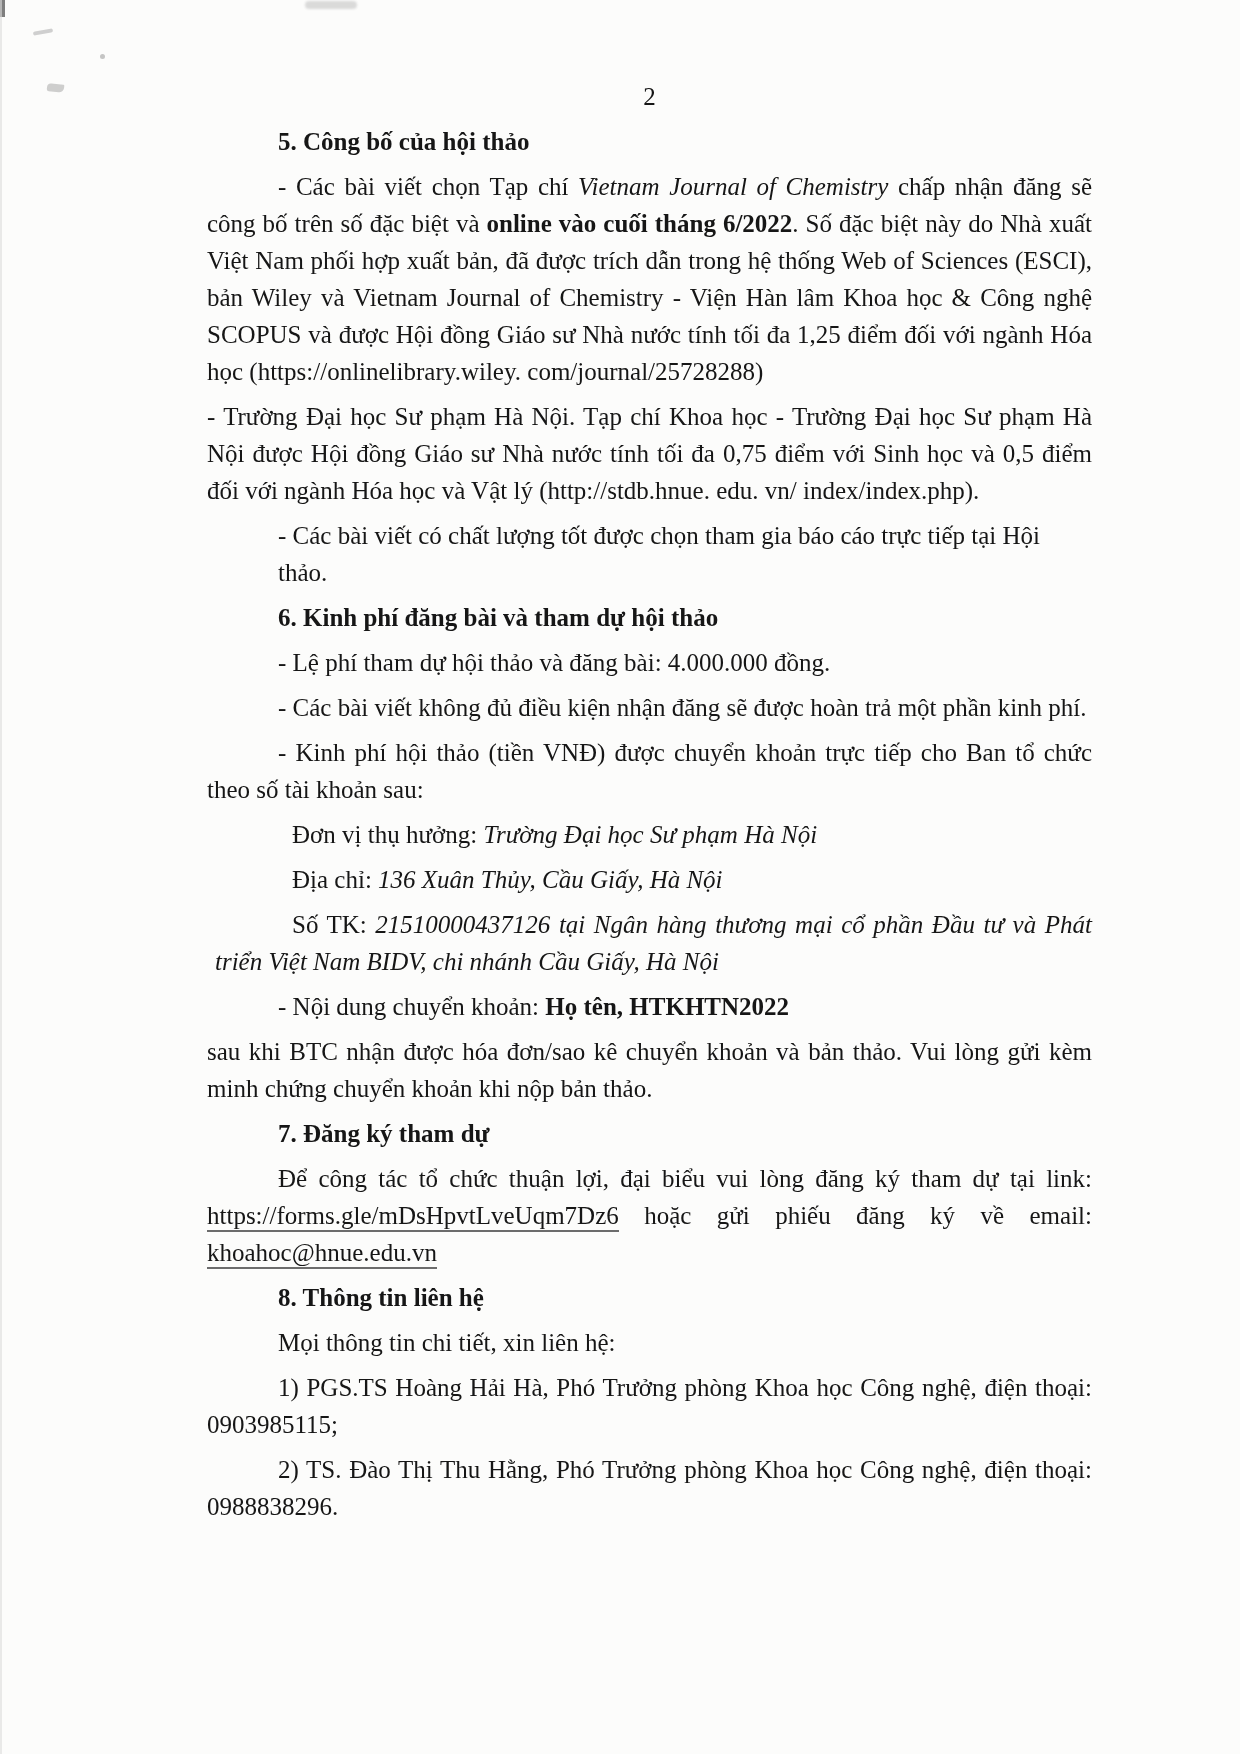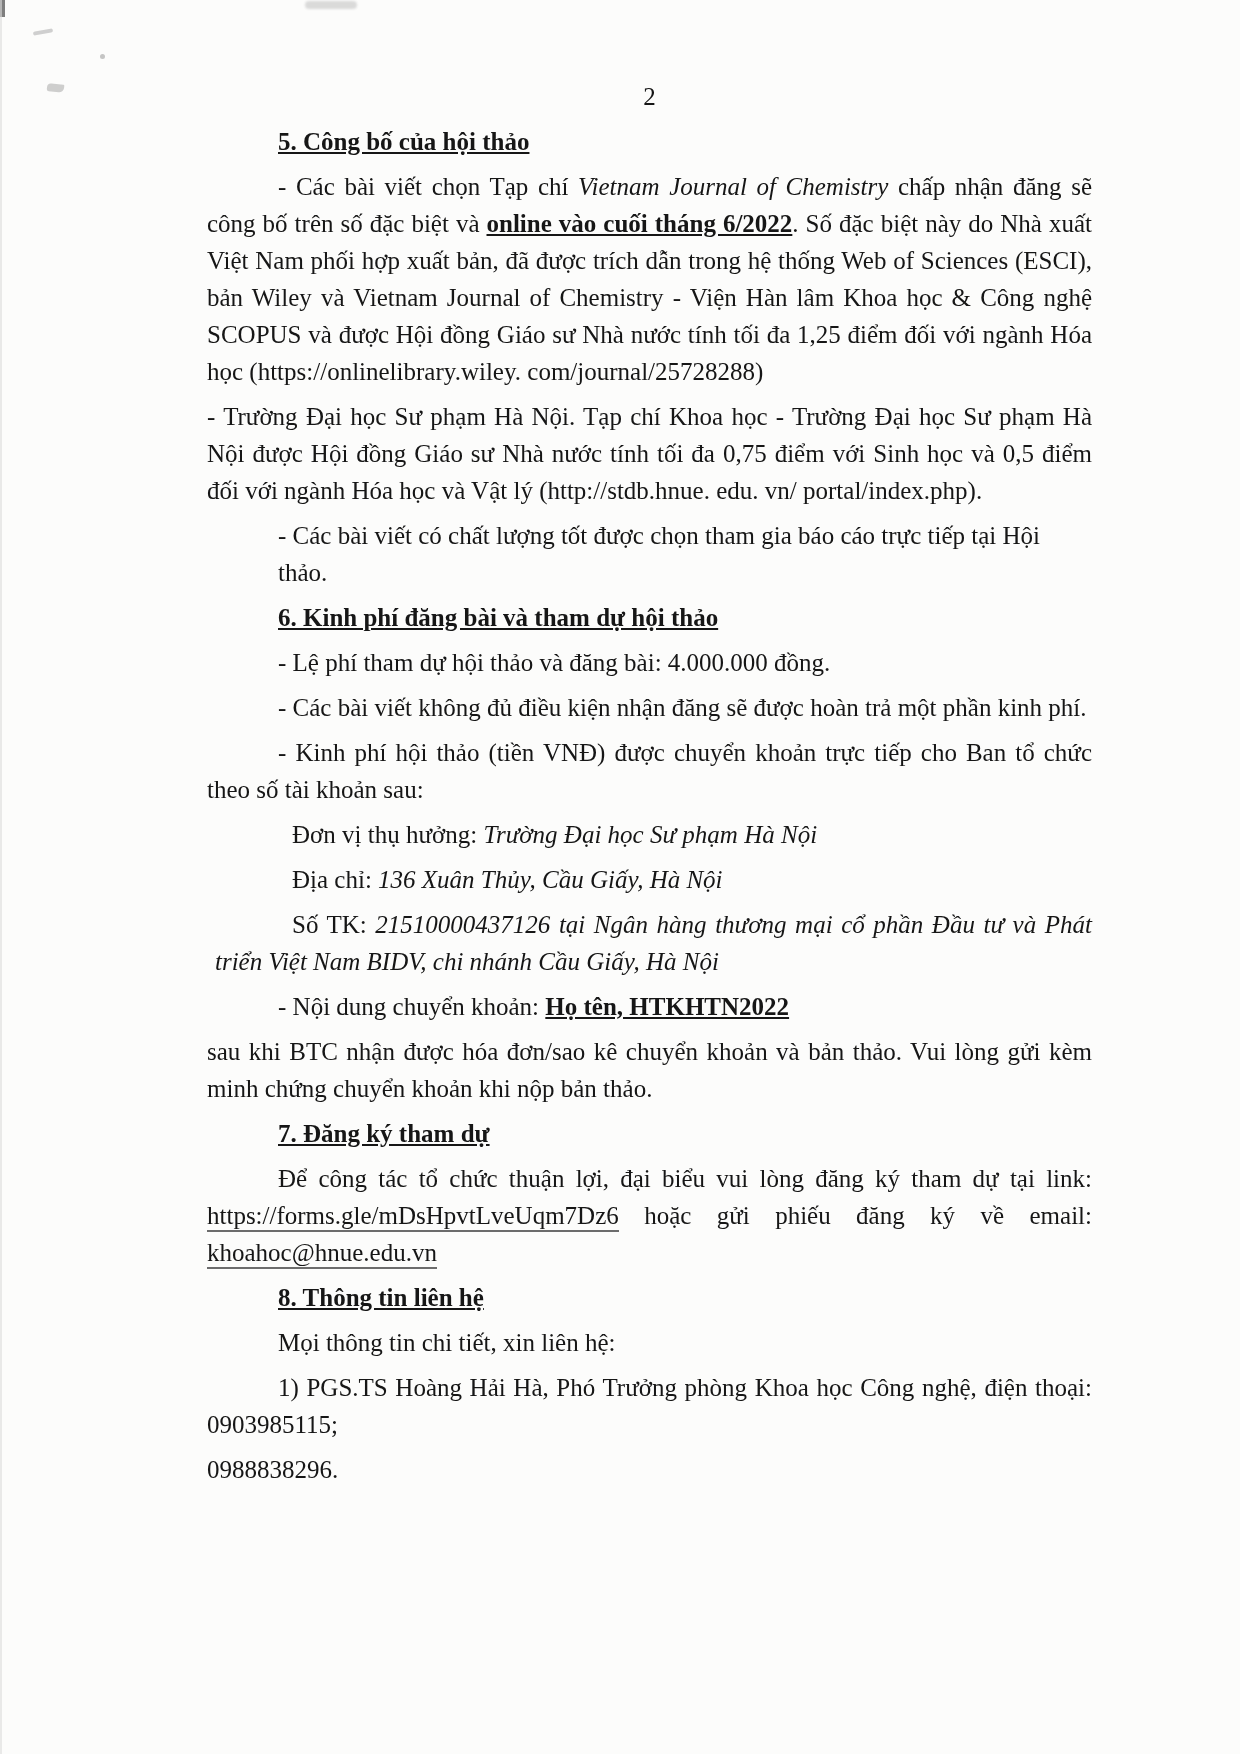--- a/index.html
+++ b/index.html
@@ -10,21 +10,21 @@
     font-family:"Liberation Serif","DejaVu Serif",serif;
     color:#161616;
   }
   .content { position:absolute; left:207px; top:78px; width:885px; }
   .line { font-size:25px; line-height:37px; }
   .block + .block { margin-top:8px; }
   .j { text-align:justify; text-align-last:justify; }
   .ind { padding-left:71px; }
   .bank-ind { padding-left:85px; }
   .hang { padding-left:8px; }
-  .b { font-weight:bold;text-decoration:underline; }
+  .b { font-weight:bold; }
   .i { font-style:italic; }
   .bi { font-weight:bold; font-style:italic; }
   .u { border-bottom:2px solid rgba(60,60,60,.75); padding-bottom:1px;margin-top:12px; }
   .pageno { text-align:center; text-align-last:center; }
   
   .artifact { position:absolute; pointer-events:none; }
   .a1 { left:33px; top:30px; width:20px; height:4px; background:#9a9a9a; opacity:.45; transform:rotate(-10deg); border-radius:2px; }
   .a2 { left:100px; top:54px; width:5px; height:5px; background:#8d8d8d; opacity:.5; border-radius:50%; }
   .a3 { left:47px; top:84px; width:17px; height:8px; background:#8a8a8a; opacity:.4; border-radius:4px 1px 5px 2px; transform:rotate(6deg); }
   .a4 { left:0; top:0; width:5px; height:17px; background:#3a3a3a; opacity:.65; }
@@ -54,21 +54,21 @@
       <div class="line j"><span>công bố trên số đặc biệt và </span><span class="b">online vào cuối tháng 6/2022</span><span>. Số đặc biệt này do Nhà xuất</span></div>
       <div class="line j">Việt Nam phối hợp xuất bản, đã được trích dẫn trong hệ thống Web of Sciences (ESCI),</div>
       <div class="line j">bản Wiley và Vietnam Journal of Chemistry - Viện Hàn lâm Khoa học &amp; Công nghệ</div>
       <div class="line j">SCOPUS và được Hội đồng Giáo sư Nhà nước tính tối đa 1,25 điểm đối với ngành Hóa</div>
       <div class="line">học (https://onlinelibrary.wiley. com/journal/25728288)</div>
     </div>
 
     <div class="block">
       <div class="line j">- Trường Đại học Sư phạm Hà Nội. Tạp chí Khoa học - Trường Đại học Sư phạm Hà</div>
       <div class="line j">Nội được Hội đồng Giáo sư Nhà nước tính tối đa 0,75 điểm với Sinh học và 0,5 điểm</div>
-      <div class="line">đối với ngành Hóa học và Vật lý (http://stdb.hnue. edu. vn/ portal/index.php).</div>
+      <div class="line">đối với ngành Hóa học và Vật lý (http://stdb.hnue. edu. vn/ index/index.php).</div>
     </div>
 
     <div class="block">
       <div class="line ind">- Các bài viết có chất lượng tốt được chọn tham gia báo cáo trực tiếp tại Hội thảo.</div>
     </div>
 
     <div class="block line b ind">6. Kinh phí đăng bài và tham dự hội thảo</div>
 
     <div class="block">
       <div class="line ind">- Lệ phí tham dự hội thảo và đăng bài: 4.000.000 đồng.</div>
@@ -118,17 +118,18 @@
     <div class="block">
       <div class="line ind">Mọi thông tin chi tiết, xin liên hệ:</div>
     </div>
 
     <div class="block">
       <div class="line j ind">1) PGS.TS Hoàng Hải Hà, Phó Trưởng phòng Khoa học Công nghệ, điện thoại:</div>
       <div class="line">0903985115;</div>
     </div>
 
     <div class="block">
+      <div class="line j ind">2) TS. Đào Thị Thu Hằng, Phó Trưởng phòng Khoa học Công nghệ, điện thoại:</div>
       <div class="line">0988838296.</div>
     </div>
 
   </div>
 </div>
 
 </body></html>

